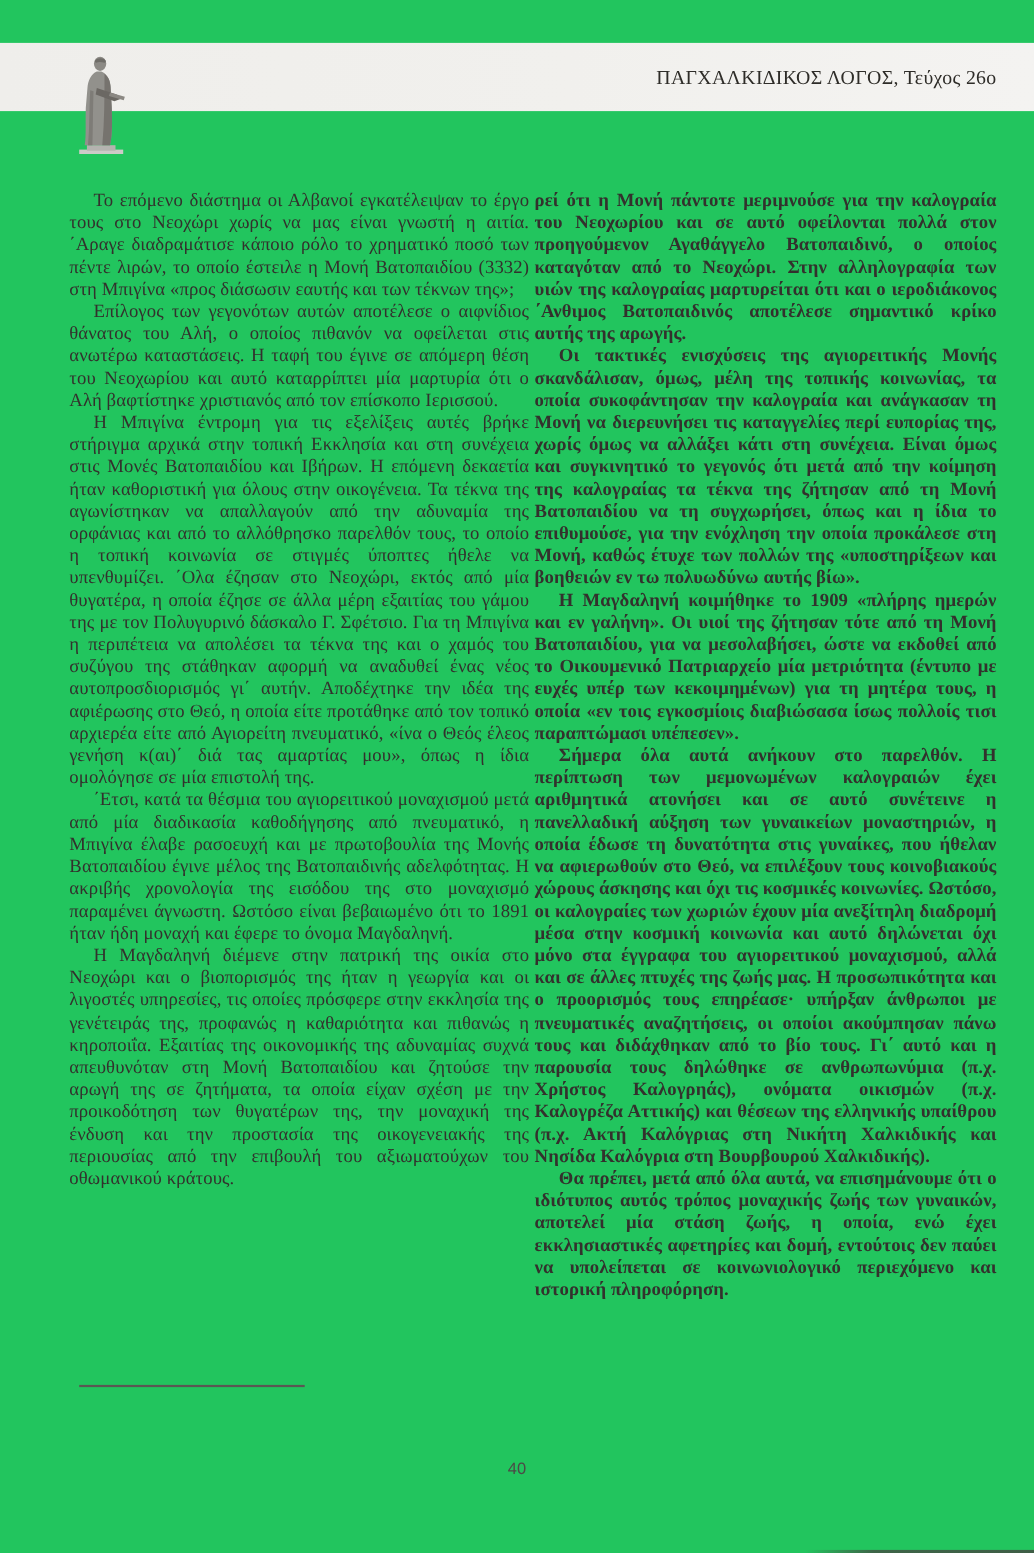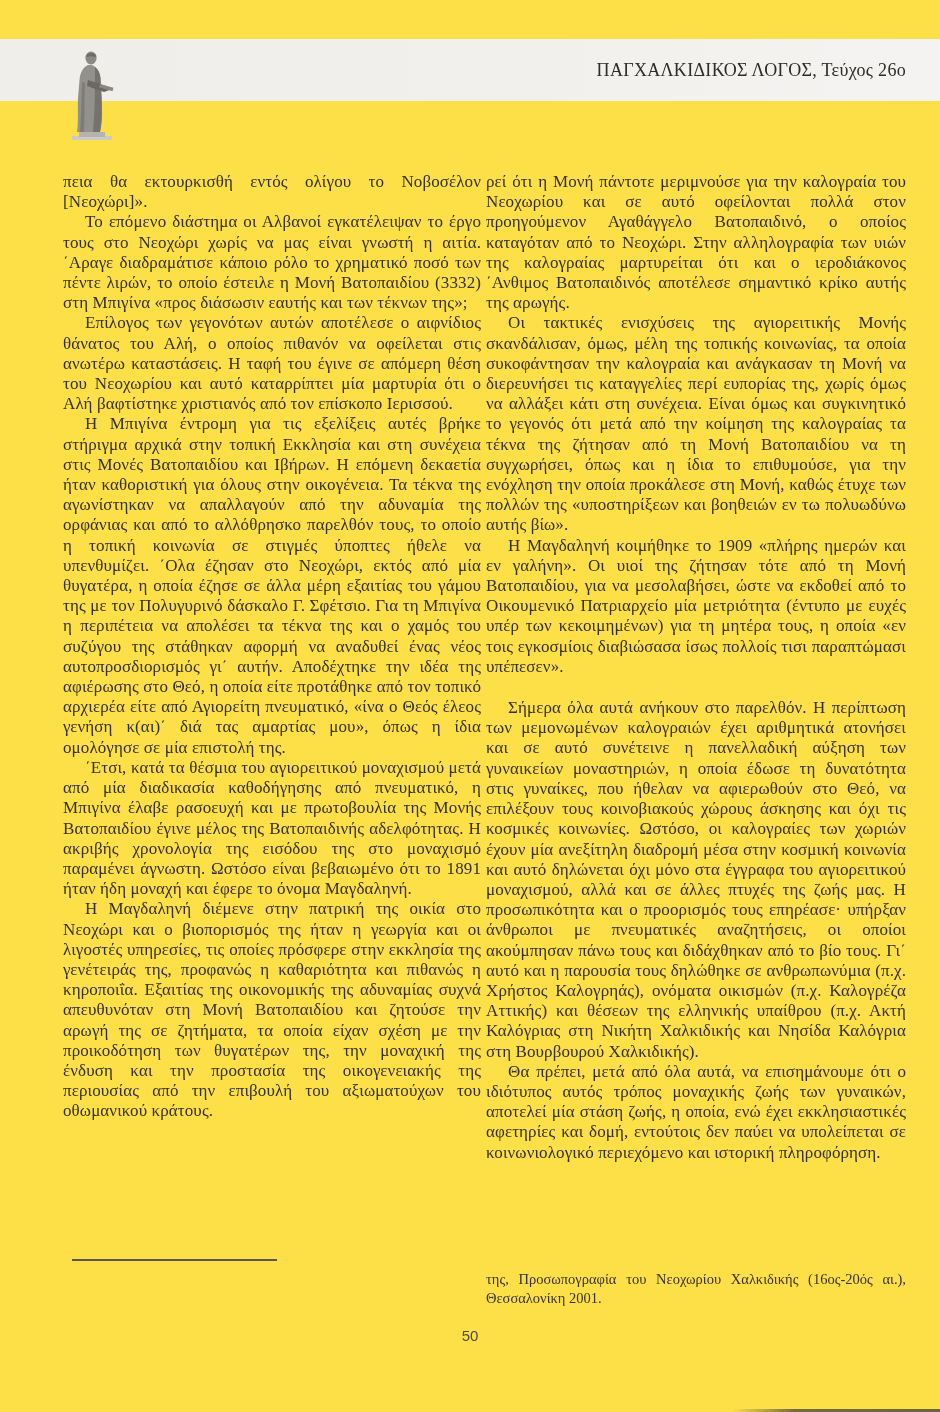--- a/index.html
+++ b/index.html
@@ -4,21 +4,21 @@
 <style>
   html, body { margin: 0; padding: 0; }
   body {
     width: 940px; height: 1412px;
     background: #ffffff;
     font-family: "Liberation Serif", "DejaVu Serif", serif;
   }
   .page {
     position: relative;
     width: 940px; height: 1412px;
-    background: #fde047;
+    background: #22c55e;
     overflow: hidden;
   }
   
   .header-band {
     position: absolute;
     left: 0; top: 39px;
     width: 940px; height: 62px;
     background: linear-gradient(to right, #efeeeb 0%, #f1f0ed 55%, #f4f3f1 100%);
   }
   .statue {
@@ -42,24 +42,24 @@
     top: 172px;
     height: 1062px;
     overflow: hidden;
     font-size: 17px;
     line-height: 20.2px;
     color: #33312d;
     text-align: justify;
     letter-spacing: 0.1px;
   }
   .col-left  { left: 63px;  width: 418px; }
-  .col-right { left: 486px; width: 420px; }
+  .col-right { left: 486px; width: 420px; font-weight: bold; }
   .para { margin: 0; text-indent: 22px; }
   .para.cont { text-indent: 0; }
-  .para.gap  { margin-top: 21px; }
+  .para.gap  { }
   
   .footnote-rule {
     position: absolute;
     left: 72px; top: 1259px;
     width: 205px; height: 1.5px;
     background: #5a5853;
   }
   .footnote {
     position: absolute;
     top: 1270px;
@@ -110,37 +110,35 @@
       <path d="M22.5 7 C24 4.5 30 4 32 7 C32.5 8 32 9 31 9 C28 8 25 8 23.5 9 C22.5 9 22 8 22.5 7 Z" fill="#6f6d68"></path>
 
       <path d="M24 32 L42 38 L45.5 42 L40 44 L23 38 Z" fill="#6b6863"></path>
       <rect x="36" y="36" width="14" height="3.4" fill="#8b8883" transform="rotate(16 36 36)"></rect>
     </svg>
   </div>
 
   <div class="header-title">ΠΑΓΧΑΛΚΙΔΙΚΟΣ ΛΟΓΟΣ, Τεύχος 26ο</div>
 
   <div class="col col-left">
-    <p class="para cont">πεια θα εκτουρκισθή εντός ολίγου το Νοβοσέλον [Νεοχώρι]».</p>
     <p class="para">Το επόμενο διάστημα οι Αλβανοί εγκατέλειψαν το έργο τους στο Νεοχώρι χωρίς να μας είναι γνωστή η αιτία. ΄Αραγε διαδραμάτισε κάποιο ρόλο το χρηματικό ποσό των πέντε λιρών, το οποίο έστειλε η Μονή Βατοπαιδίου (3332) στη Μπιγίνα «προς διάσωσιν εαυτής και των τέκνων της»;</p>
     <p class="para">Επίλογος των γεγονότων αυτών αποτέλεσε ο αιφνίδιος θάνατος του Αλή, ο οποίος πιθανόν να οφείλεται στις ανωτέρω καταστάσεις. Η ταφή του έγινε σε απόμερη θέση του Νεοχωρίου και αυτό καταρρίπτει μία μαρτυρία ότι ο Αλή βαφτίστηκε χριστιανός από τον επίσκοπο Ιερισσού.</p>
     <p class="para">Η Μπιγίνα έντρομη για τις εξελίξεις αυτές βρήκε στήριγμα αρχικά στην τοπική Εκκλησία και στη συνέχεια στις Μονές Βατοπαιδίου και Ιβήρων. Η επόμενη δεκαετία ήταν καθοριστική για όλους στην οικογένεια. Τα τέκνα της αγωνίστηκαν να απαλλαγούν από την αδυναμία της ορφάνιας και από το αλλόθρησκο παρελθόν τους, το οποίο η τοπική κοινωνία σε στιγμές ύποπτες ήθελε να υπενθυμίζει. ΄Ολα έζησαν στο Νεοχώρι, εκτός από μία θυγατέρα, η οποία έζησε σε άλλα μέρη εξαιτίας του γάμου της με τον Πολυγυρινό δάσκαλο Γ. Σφέτσιο. Για τη Μπιγίνα η περιπέτεια να απολέσει τα τέκνα της και ο χαμός του συζύγου της στάθηκαν αφορμή να αναδυθεί ένας νέος αυτοπροσδιορισμός γι΄ αυτήν. Αποδέχτηκε την ιδέα της αφιέρωσης στο Θεό, η οποία είτε προτάθηκε από τον τοπικό αρχιερέα είτε από Αγιορείτη πνευματικό, «ίνα ο Θεός έλεος γενήση κ(αι)΄ διά τας αμαρτίας μου», όπως η ίδια ομολόγησε σε μία επιστολή της.</p>
     <p class="para">΄Ετσι, κατά τα θέσμια του αγιορειτικού μοναχισμού μετά από μία διαδικασία καθοδήγησης από πνευματικό, η Μπιγίνα έλαβε ρασοευχή και με πρωτοβουλία της Μονής Βατοπαιδίου έγινε μέλος της Βατοπαιδινής αδελφότητας. Η ακριβής χρονολογία της εισόδου της στο μοναχισμό παραμένει άγνωστη. Ωστόσο είναι βεβαιωμένο ότι το 1891 ήταν ήδη μοναχή και έφερε το όνομα Μαγδαληνή.</p>
     <p class="para">Η Μαγδαληνή διέμενε στην πατρική της οικία στο Νεοχώρι και ο βιοπορισμός της ήταν η γεωργία και οι λιγοστές υπηρεσίες, τις οποίες πρόσφερε στην εκκλησία της γενέτειράς της, προφανώς η καθαριότητα και πιθανώς η κηροποιΐα. Εξαιτίας της οικονομικής της αδυναμίας συχνά απευθυνόταν στη Μονή Βατοπαιδίου και ζητούσε την αρωγή της σε ζητήματα, τα οποία είχαν σχέση με την προικοδότηση των θυγατέρων της, την μοναχική της ένδυση και την προστασία της οικογενειακής της περιουσίας από την επιβουλή του αξιωματούχων του οθωμανικού κράτους.</p>
   </div>
 
   <div class="col col-right">
     <p class="para cont">ρεί ότι η Μονή πάντοτε μεριμνούσε για την καλογραία του Νεοχωρίου και σε αυτό οφείλονται πολλά στον προηγούμενον Αγαθάγγελο Βατοπαιδινό, ο οποίος καταγόταν από το Νεοχώρι. Στην αλληλογραφία των υιών της καλογραίας μαρτυρείται ότι και ο ιεροδιάκονος ΄Ανθιμος Βατοπαιδινός αποτέλεσε σημαντικό κρίκο αυτής της αρωγής.</p>
     <p class="para">Οι τακτικές ενισχύσεις της αγιορειτικής Μονής σκανδάλισαν, όμως, μέλη της τοπικής κοινωνίας, τα οποία συκοφάντησαν την καλογραία και ανάγκασαν τη Μονή να διερευνήσει τις καταγγελίες περί ευπορίας της, χωρίς όμως να αλλάξει κάτι στη συνέχεια. Είναι όμως και συγκινητικό το γεγονός ότι μετά από την κοίμηση της καλογραίας τα τέκνα της ζήτησαν από τη Μονή Βατοπαιδίου να τη συγχωρήσει, όπως και η ίδια το επιθυμούσε, για την ενόχληση την οποία προκάλεσε στη Μονή, καθώς έτυχε των πολλών της «υποστηρίξεων και βοηθειών εν τω πολυωδύνω αυτής βίω».</p>
     <p class="para">Η Μαγδαληνή κοιμήθηκε το 1909 «πλήρης ημερών και εν γαλήνη». Οι υιοί της ζήτησαν τότε από τη Μονή Βατοπαιδίου, για να μεσολαβήσει, ώστε να εκδοθεί από το Οικουμενικό Πατριαρχείο μία μετριότητα (έντυπο με ευχές υπέρ των κεκοιμημένων) για τη μητέρα τους, η οποία «εν τοις εγκοσμίοις διαβιώσασα ίσως πολλοίς τισι παραπτώμασι υπέπεσεν».</p>
     <p class="para gap">Σήμερα όλα αυτά ανήκουν στο παρελθόν. Η περίπτωση των μεμονωμένων καλογραιών έχει αριθμητικά ατονήσει και σε αυτό συνέτεινε η πανελλαδική αύξηση των γυναικείων μοναστηριών, η οποία έδωσε τη δυνατότητα στις γυναίκες, που ήθελαν να αφιερωθούν στο Θεό, να επιλέξουν τους κοινοβιακούς χώρους άσκησης και όχι τις κοσμικές κοινωνίες. Ωστόσο, οι καλογραίες των χωριών έχουν μία ανεξίτηλη διαδρομή μέσα στην κοσμική κοινωνία και αυτό δηλώνεται όχι μόνο στα έγγραφα του αγιορειτικού μοναχισμού, αλλά και σε άλλες πτυχές της ζωής μας. Η προσωπικότητα και ο προορισμός τους επηρέασε· υπήρξαν άνθρωποι με πνευματικές αναζητήσεις, οι οποίοι ακούμπησαν πάνω τους και διδάχθηκαν από το βίο τους. Γι΄ αυτό και η παρουσία τους δηλώθηκε σε ανθρωπωνύμια (π.χ. Χρήστος Καλογρηάς), ονόματα οικισμών (π.χ. Καλογρέζα Αττικής) και θέσεων της ελληνικής υπαίθρου (π.χ. Ακτή Καλόγριας στη Νικήτη Χαλκιδικής και Νησίδα Καλόγρια στη Βουρβουρού Χαλκιδικής).</p>
     <p class="para">Θα πρέπει, μετά από όλα αυτά, να επισημάνουμε ότι ο ιδιότυπος αυτός τρόπος μοναχικής ζωής των γυναικών, αποτελεί μία στάση ζωής, η οποία, ενώ έχει εκκλησιαστικές αφετηρίες και δομή, εντούτοις δεν παύει να υπολείπεται σε κοινωνιολογικό περιεχόμενο και ιστορική πληροφόρηση.</p>
   </div>
 
   <div class="footnote-rule"></div>
 
-  <div class="footnote footnote-right">της, Προσωπογραφία του Νεοχωρίου Χαλκιδικής (16ος-20ός αι.), Θεσσαλονίκη 2001.</div>
 
-  <div class="page-number">50</div>
+  <div class="page-number">40</div>
 
   <div class="scan-edge"></div>
 
 </div>
 
 </body></html>

